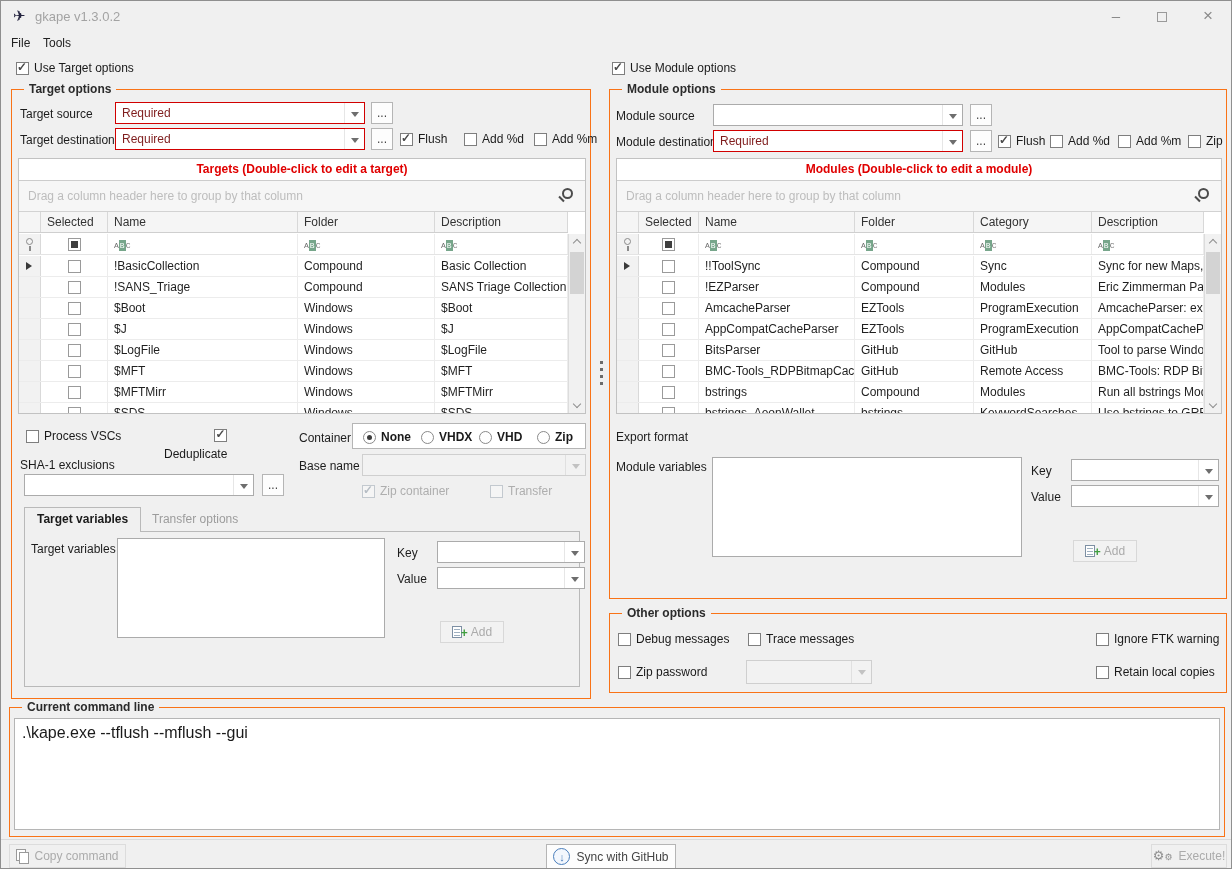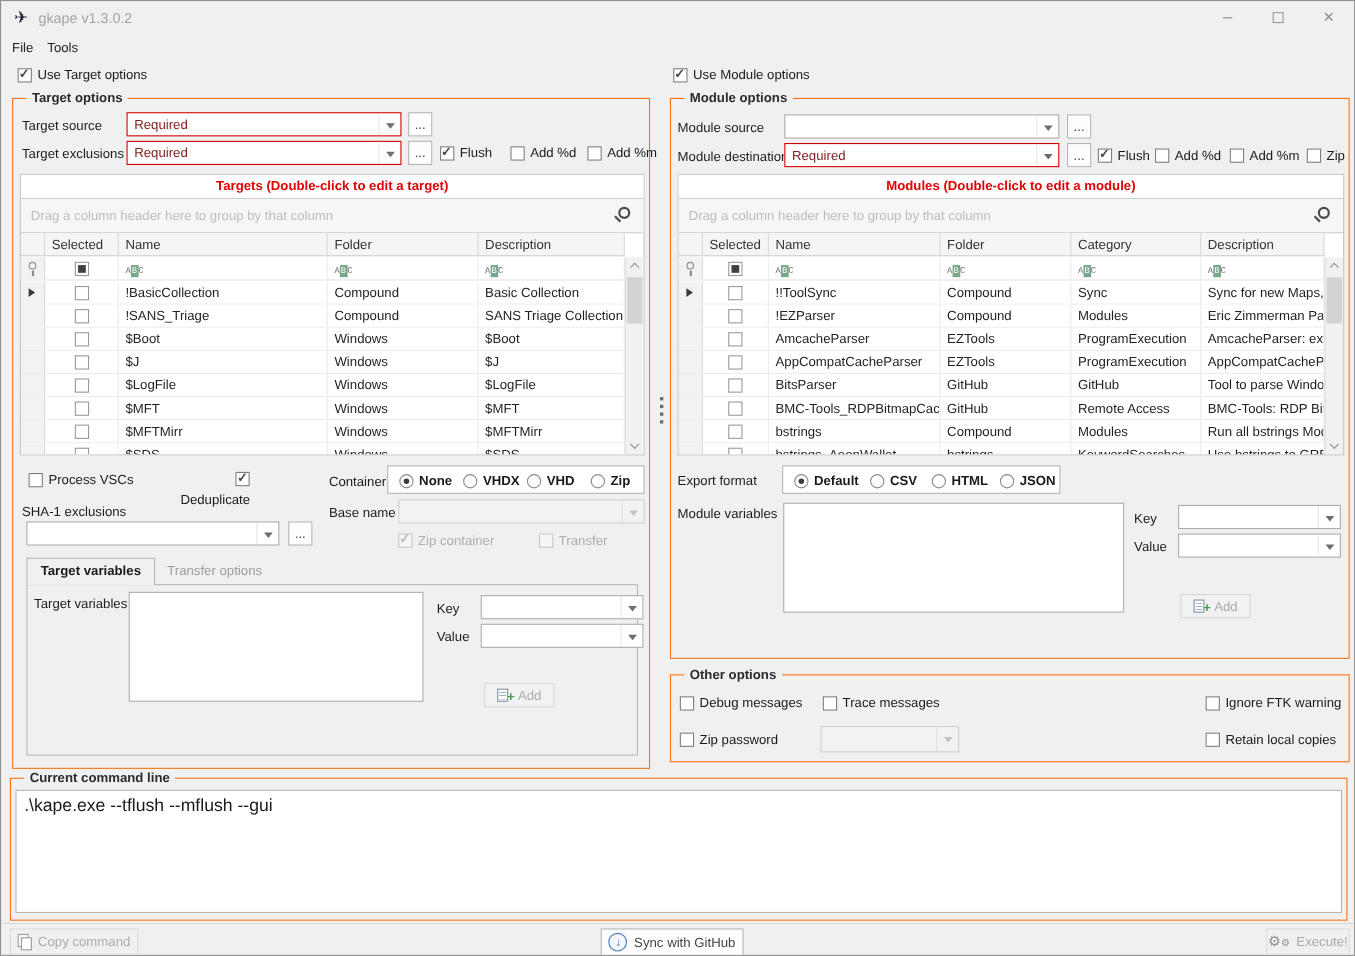--- a/index.html
+++ b/index.html
@@ -143,21 +143,21 @@
   <div class="group" style="left:10px; top:88px; width:580px; height:610px;">
     <span class="gtitle">Target options</span>
 
     <span class="lab" style="left:8px; top:17px;">Target source</span>
     <div class="combo req" style="left:103px; top:12px; width:250px;">
       <span class="ph">Required</span>
       <span class="arr"></span>
     </div>
     <div class="btn" style="left:359px; top:12px; width:22px; height:22px;">...</div>
 
-    <span class="lab" style="left:8px; top:43px;">Target exclusions</span>
+    <span class="lab" style="left:8px; top:43px;">Target destination</span>
     <div class="combo req" style="left:103px; top:38px; width:250px;">
       <span class="ph">Required</span>
       <span class="arr"></span>
     </div>
     <div class="btn" style="left:359px; top:38px; width:22px; height:22px;">...</div>
 
     <div class="cb checked" style="left:388px; top:42px;">
       <span class="box"></span>
       <span class="lbl">Flush</span>
     </div>
@@ -527,38 +527,20 @@
         </div>
       </div>
       <div class="vsb">
         <span class="chev up"></span>
         <span class="thumb" style="top:18px; height:42px;"></span>
         <span class="chev dn"></span>
       </div>
     </div>
 
     <span class="lab" style="left:6px; top:340px;">Export format</span>
-    <div class="radiobox" style="left:101px; top:333px; width:253px; height:26px;">
-      <div class="radio sel" style="left:10px; top:6px;">
-        <span class="dot"></span>
-        <span>Default</span>
-      </div>
-      <div class="radio" style="left:79px; top:6px;">
-        <span class="dot"></span>
-        <span>CSV</span>
-      </div>
-      <div class="radio" style="left:135px; top:6px;">
-        <span class="dot"></span>
-        <span>HTML</span>
-      </div>
-      <div class="radio" style="left:197px; top:6px;">
-        <span class="dot"></span>
-        <span>JSON</span>
-      </div>
-    </div>
 
     <span class="lab" style="left:6px; top:370px;">Module variables</span>
     <div class="bigbox" style="left:102px; top:367px; width:310px; height:100px;"></div>
 
     <span class="lab" style="left:421px; top:374px;">Key</span>
     <div class="combo" style="left:461px; top:369px; width:148px;">
       <span class="arr"></span>
     </div>
     <span class="lab" style="left:421px; top:400px;">Value</span>
     <div class="combo" style="left:461px; top:395px; width:148px;">

